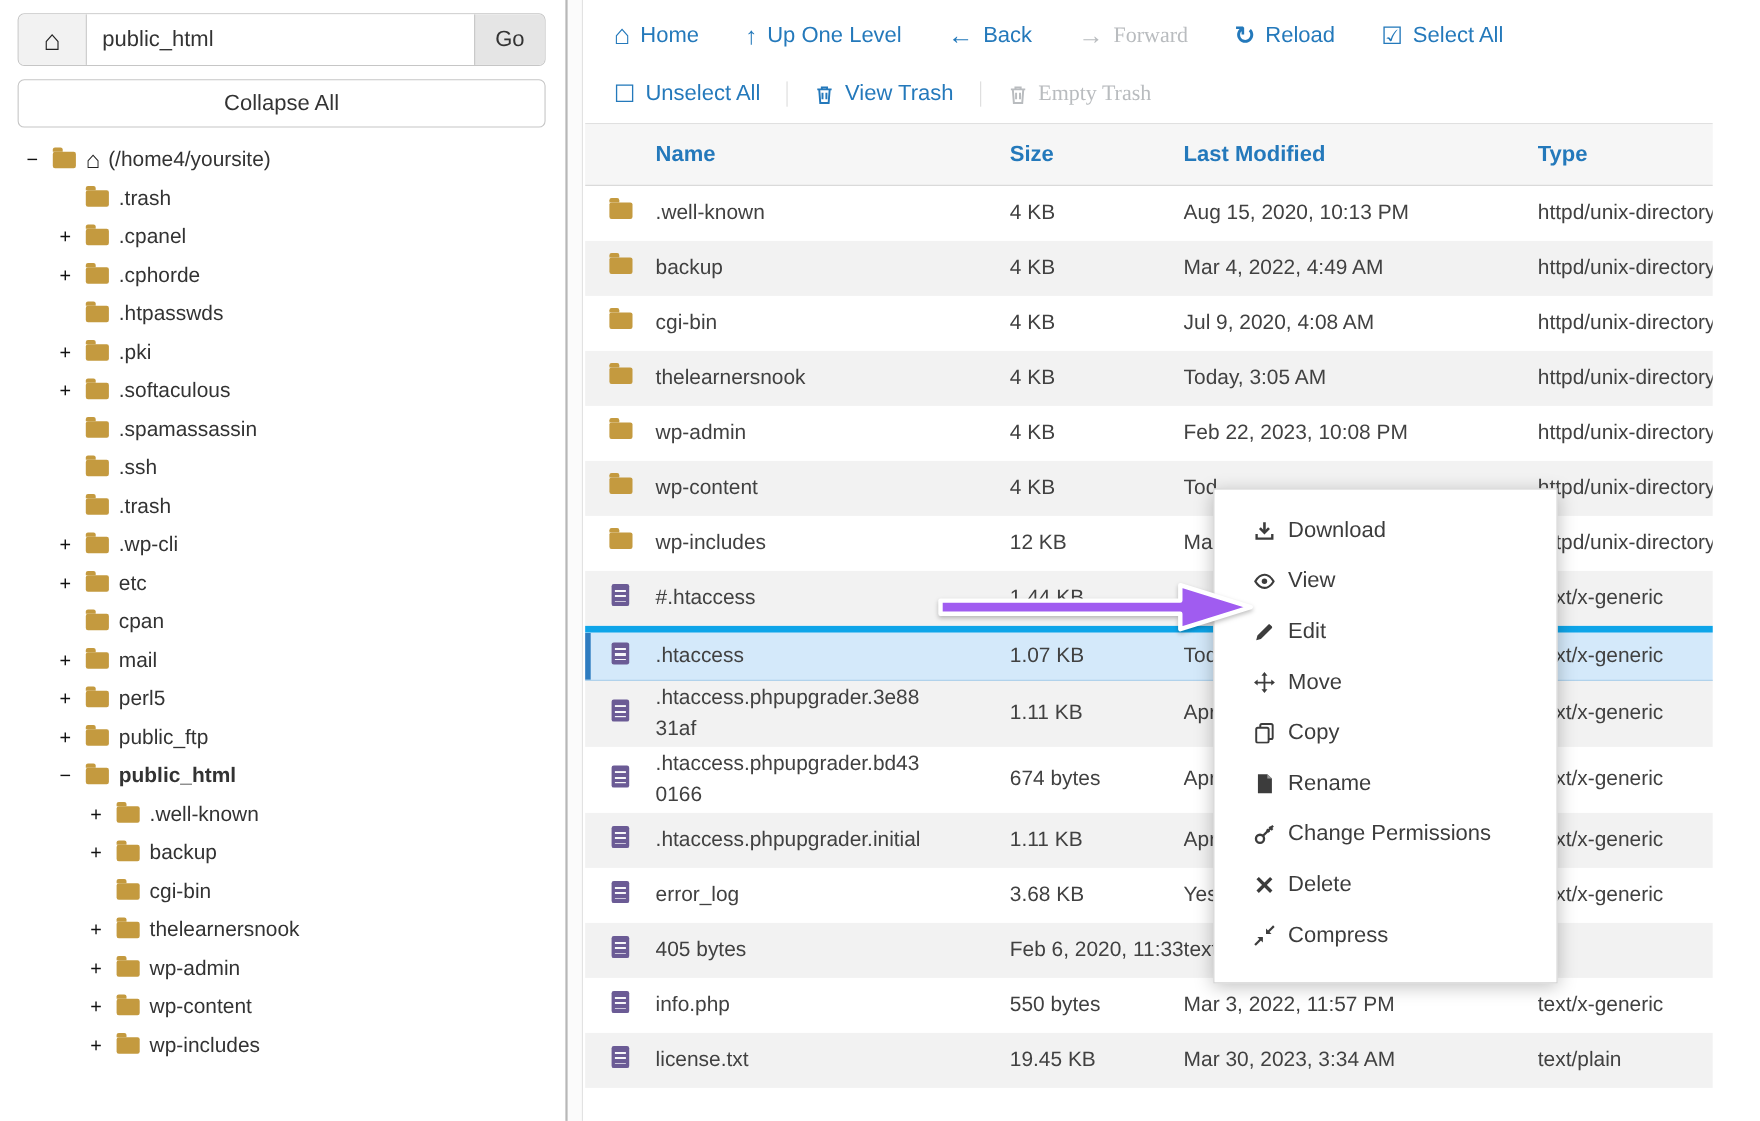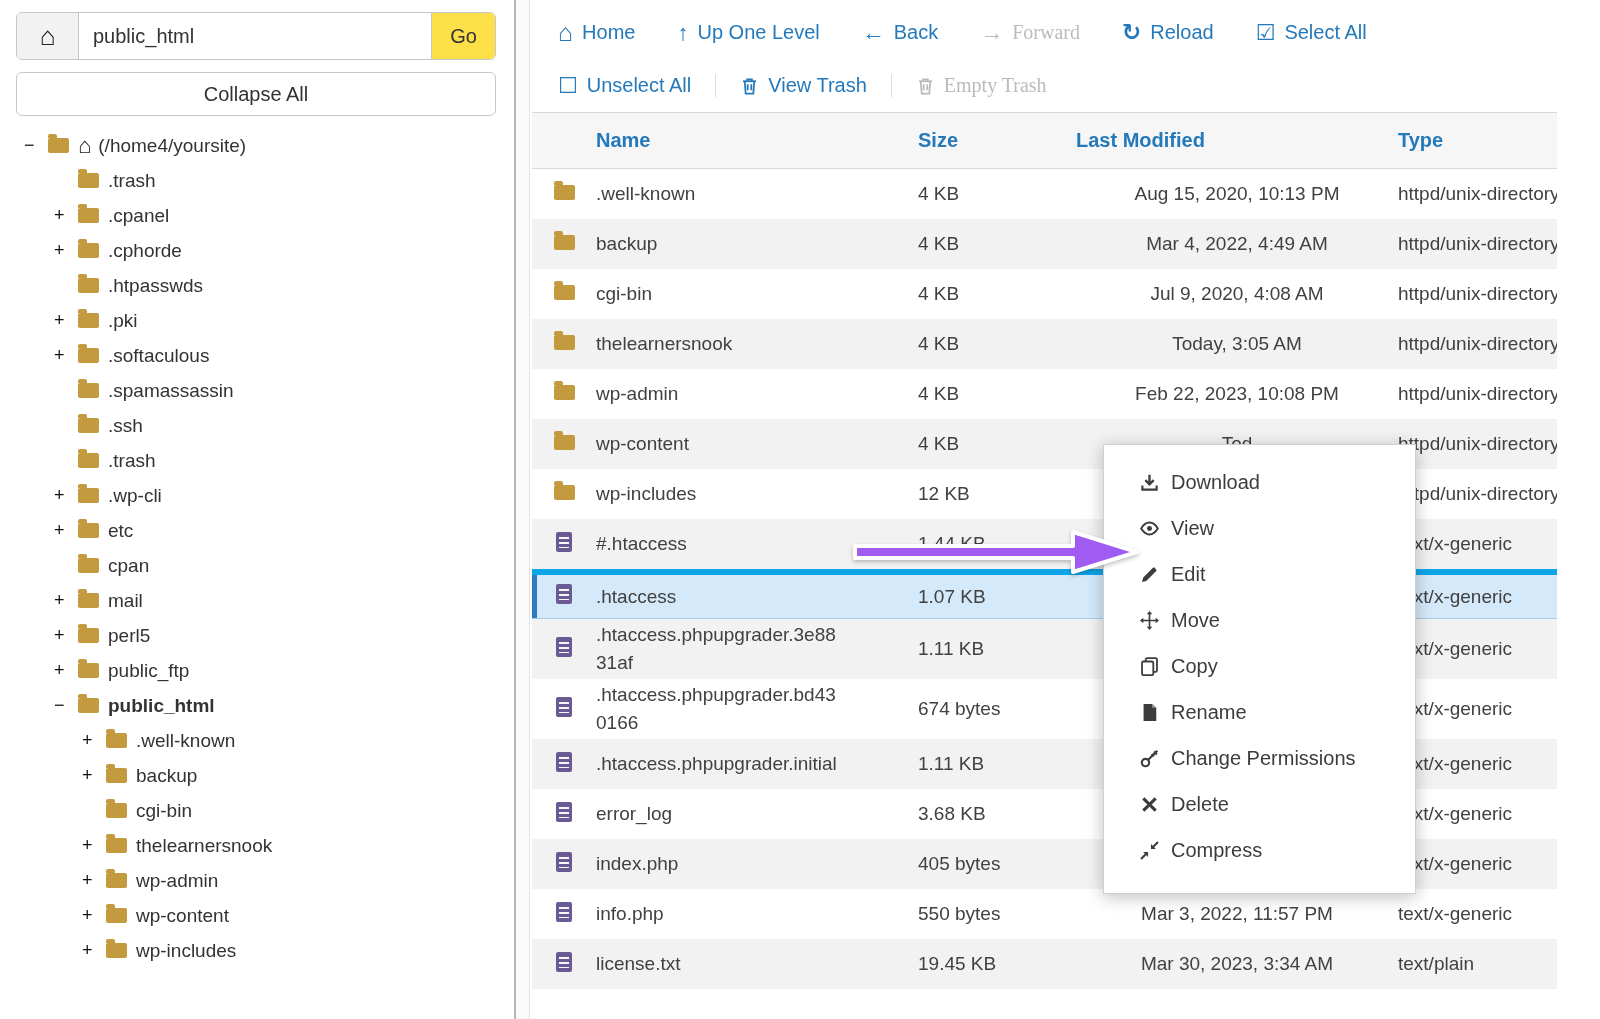--- a/index.html
+++ b/index.html
@@ -18,21 +18,21 @@
   .path-bar {
     display:flex; margin:12px 16px 0; height:48px;
     border:1px solid #c6c6c6; border-radius:6px; overflow:hidden; background:#fff;
   }
   .home-btn {
     width:62px; background:#f2f2f2; border:0; border-right:1px solid #c6c6c6;
     display:flex; align-items:center; justify-content:center;
     font-size:26px; color:#222; cursor:pointer;
   }
   .path-input { flex:1; border:0; outline:0; font-size:20px; padding:0 14px; color:#333; font-family:inherit; min-width:0; }
-  .go-btn { width:64px; background:#fde047; border:0; border-left:1px solid #c6c6c6; font-size:20px; color:#333; cursor:pointer; font-family:inherit; }
+  .go-btn { width:64px; background:#e5e5e5; border:0; border-left:1px solid #c6c6c6; font-size:20px; color:#333; cursor:pointer; font-family:inherit; }
   .collapse-btn {
     display:block; margin:12px 16px; width:calc(100% - 32px); height:44px;
     background:#fff; border:1px solid #c6c6c6; border-radius:6px;
     font-size:20px; color:#333; cursor:pointer; font-family:inherit;
   }
   .tree { margin-top:8px; }
   .tree-item { display:flex; align-items:center; height:35px; font-size:19px; color:#333; cursor:pointer; }
   .lvl0 { padding-left:24px; }
   .lvl1 { padding-left:54px; }
   .lvl2 { padding-left:82px; }
@@ -93,21 +93,21 @@
   }
   .row-ico-cell { justify-self:center; }
   .row-ico.file {
     width:16px; height:20px; background:#6b5b95; border-radius:2px; position:relative; display:inline-block;
   }
   .row-ico.file::before {
     content:""; position:absolute; left:3px; right:3px; top:5px; height:11px;
     background:repeating-linear-gradient(to bottom, rgba(255,255,255,.95) 0 2px, transparent 2px 5px);
   }
   .cell.name { padding-right:72px; word-break:break-all; line-height:28px; }
-  .cell.modified { white-space:nowrap; overflow:hidden;text-align:center; }
+  .cell.modified { white-space:nowrap; overflow:hidden; }
   .cell.type { white-space:nowrap; overflow:hidden; }
 
   
   .ctx {
     position:absolute; left:1103px; top:444px; width:313px;
     background:#fff; border:1px solid #d0d0d0;
     box-shadow:0 3px 16px rgba(0,0,0,.25);
     padding:14px 0 20px; z-index:10;
   }
   .ctx-item { display:flex; align-items:center; gap:12px; height:46px; padding-left:36px; font-size:20px; color:#3c3c3c; cursor:pointer; }
@@ -472,21 +472,20 @@
       <div class="file-row">
         <span class="row-ico-cell"><span class="row-ico file"></span></span>
         <span class="cell name">error_log</span>
         <span class="cell size">3.68 KB</span>
         <span class="cell modified">Yes</span>
         <span class="cell type">text/x-generic</span>
       </div>
 
       <div class="file-row">
         <span class="row-ico-cell"><span class="row-ico file"></span></span>
-        <span class="cell name">index.php</span>
         <span class="cell size">405 bytes</span>
         <span class="cell modified">Feb 6, 2020, 11:33 PM</span>
         <span class="cell type">text/x-generic</span>
       </div>
 
       <div class="file-row">
         <span class="row-ico-cell"><span class="row-ico file"></span></span>
         <span class="cell name">info.php</span>
         <span class="cell size">550 bytes</span>
         <span class="cell modified">Mar 3, 2022, 11:57 PM</span>

